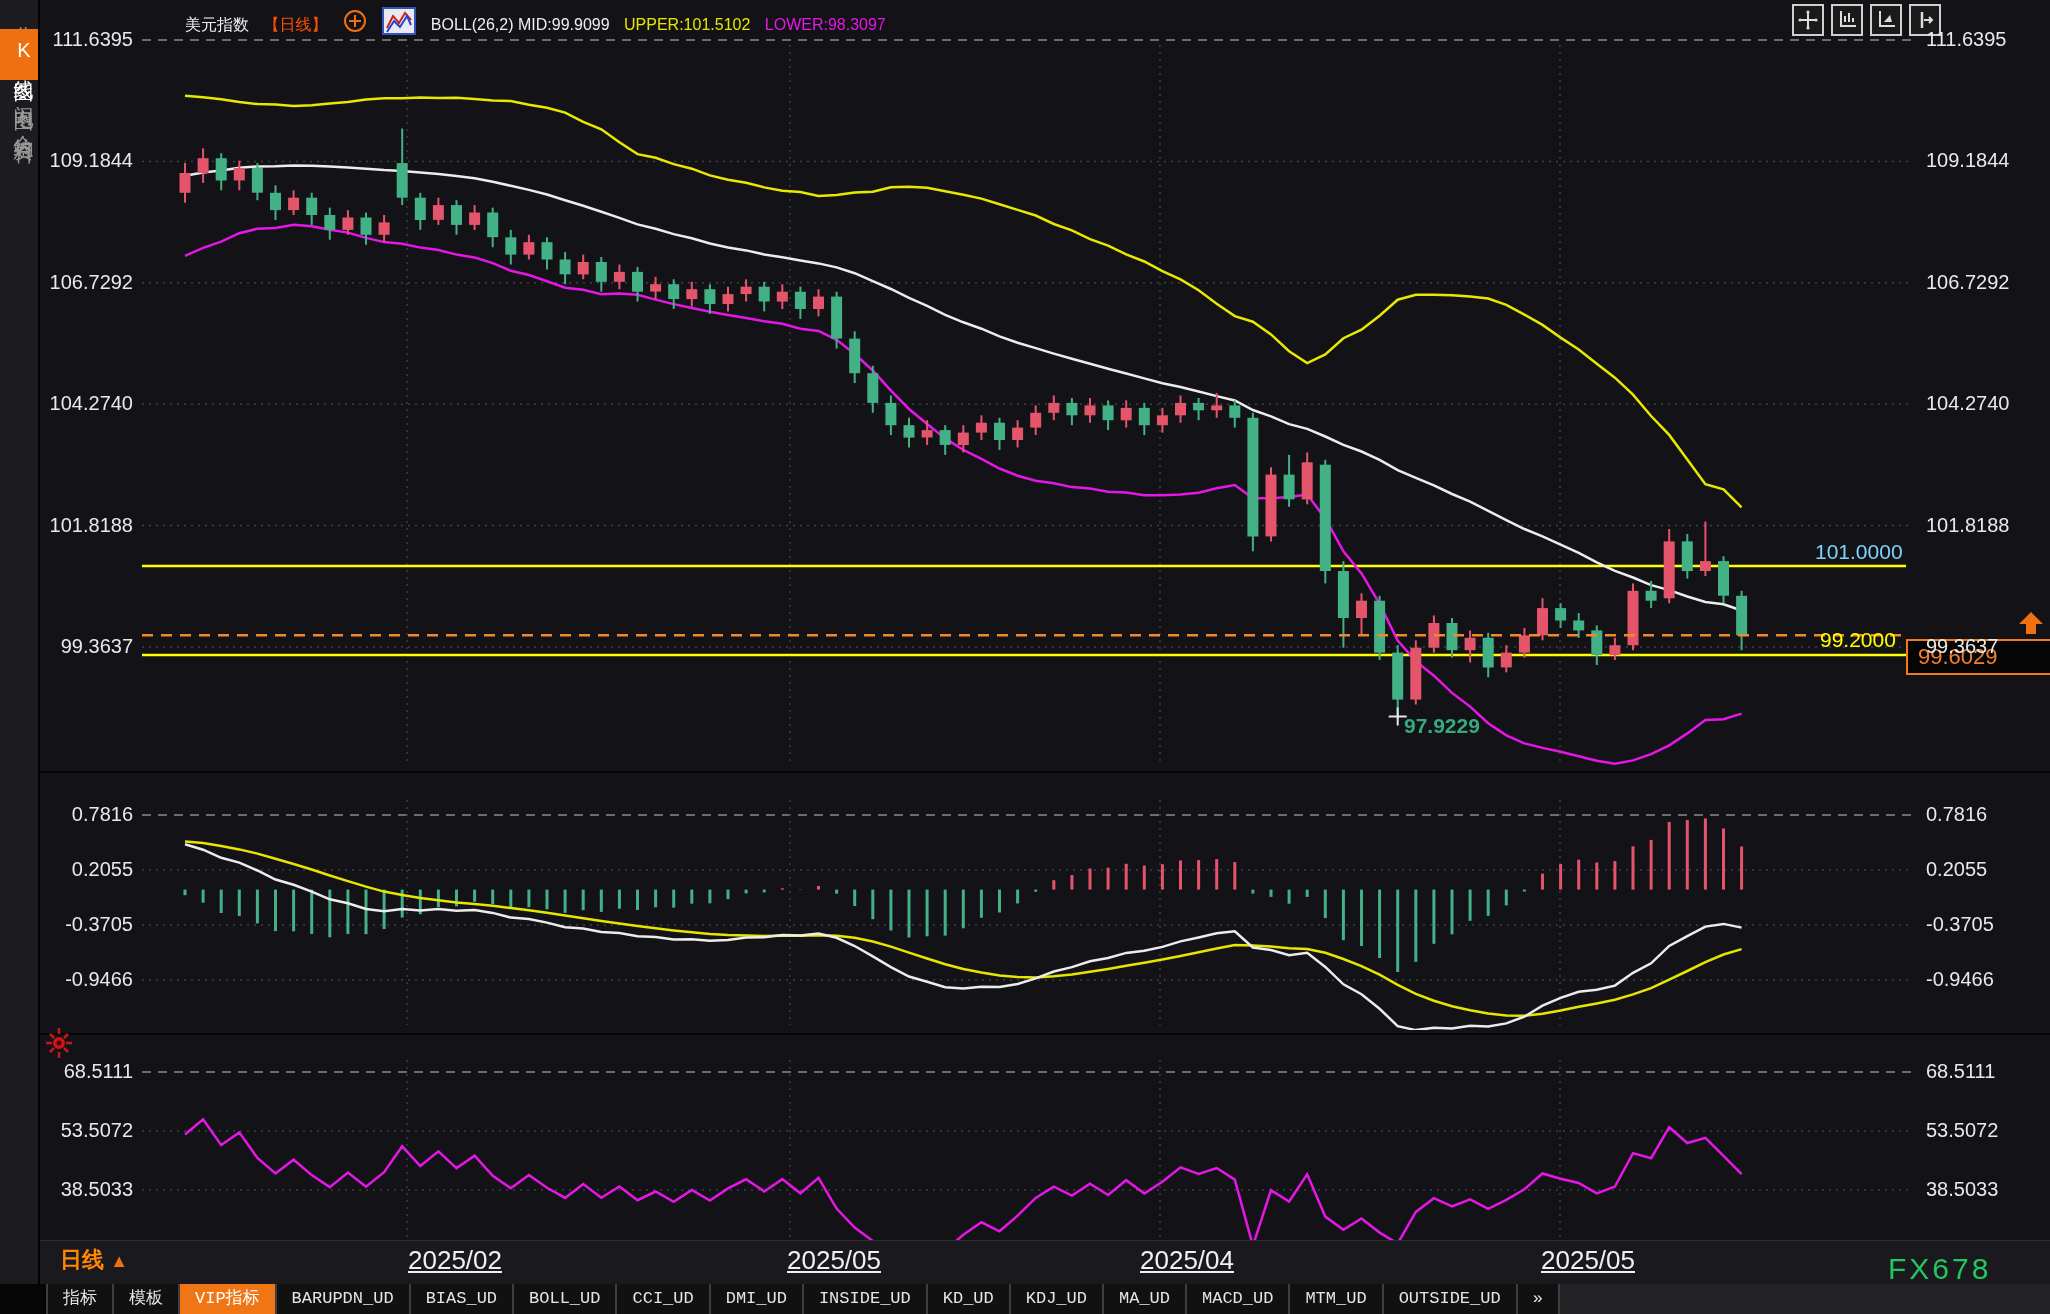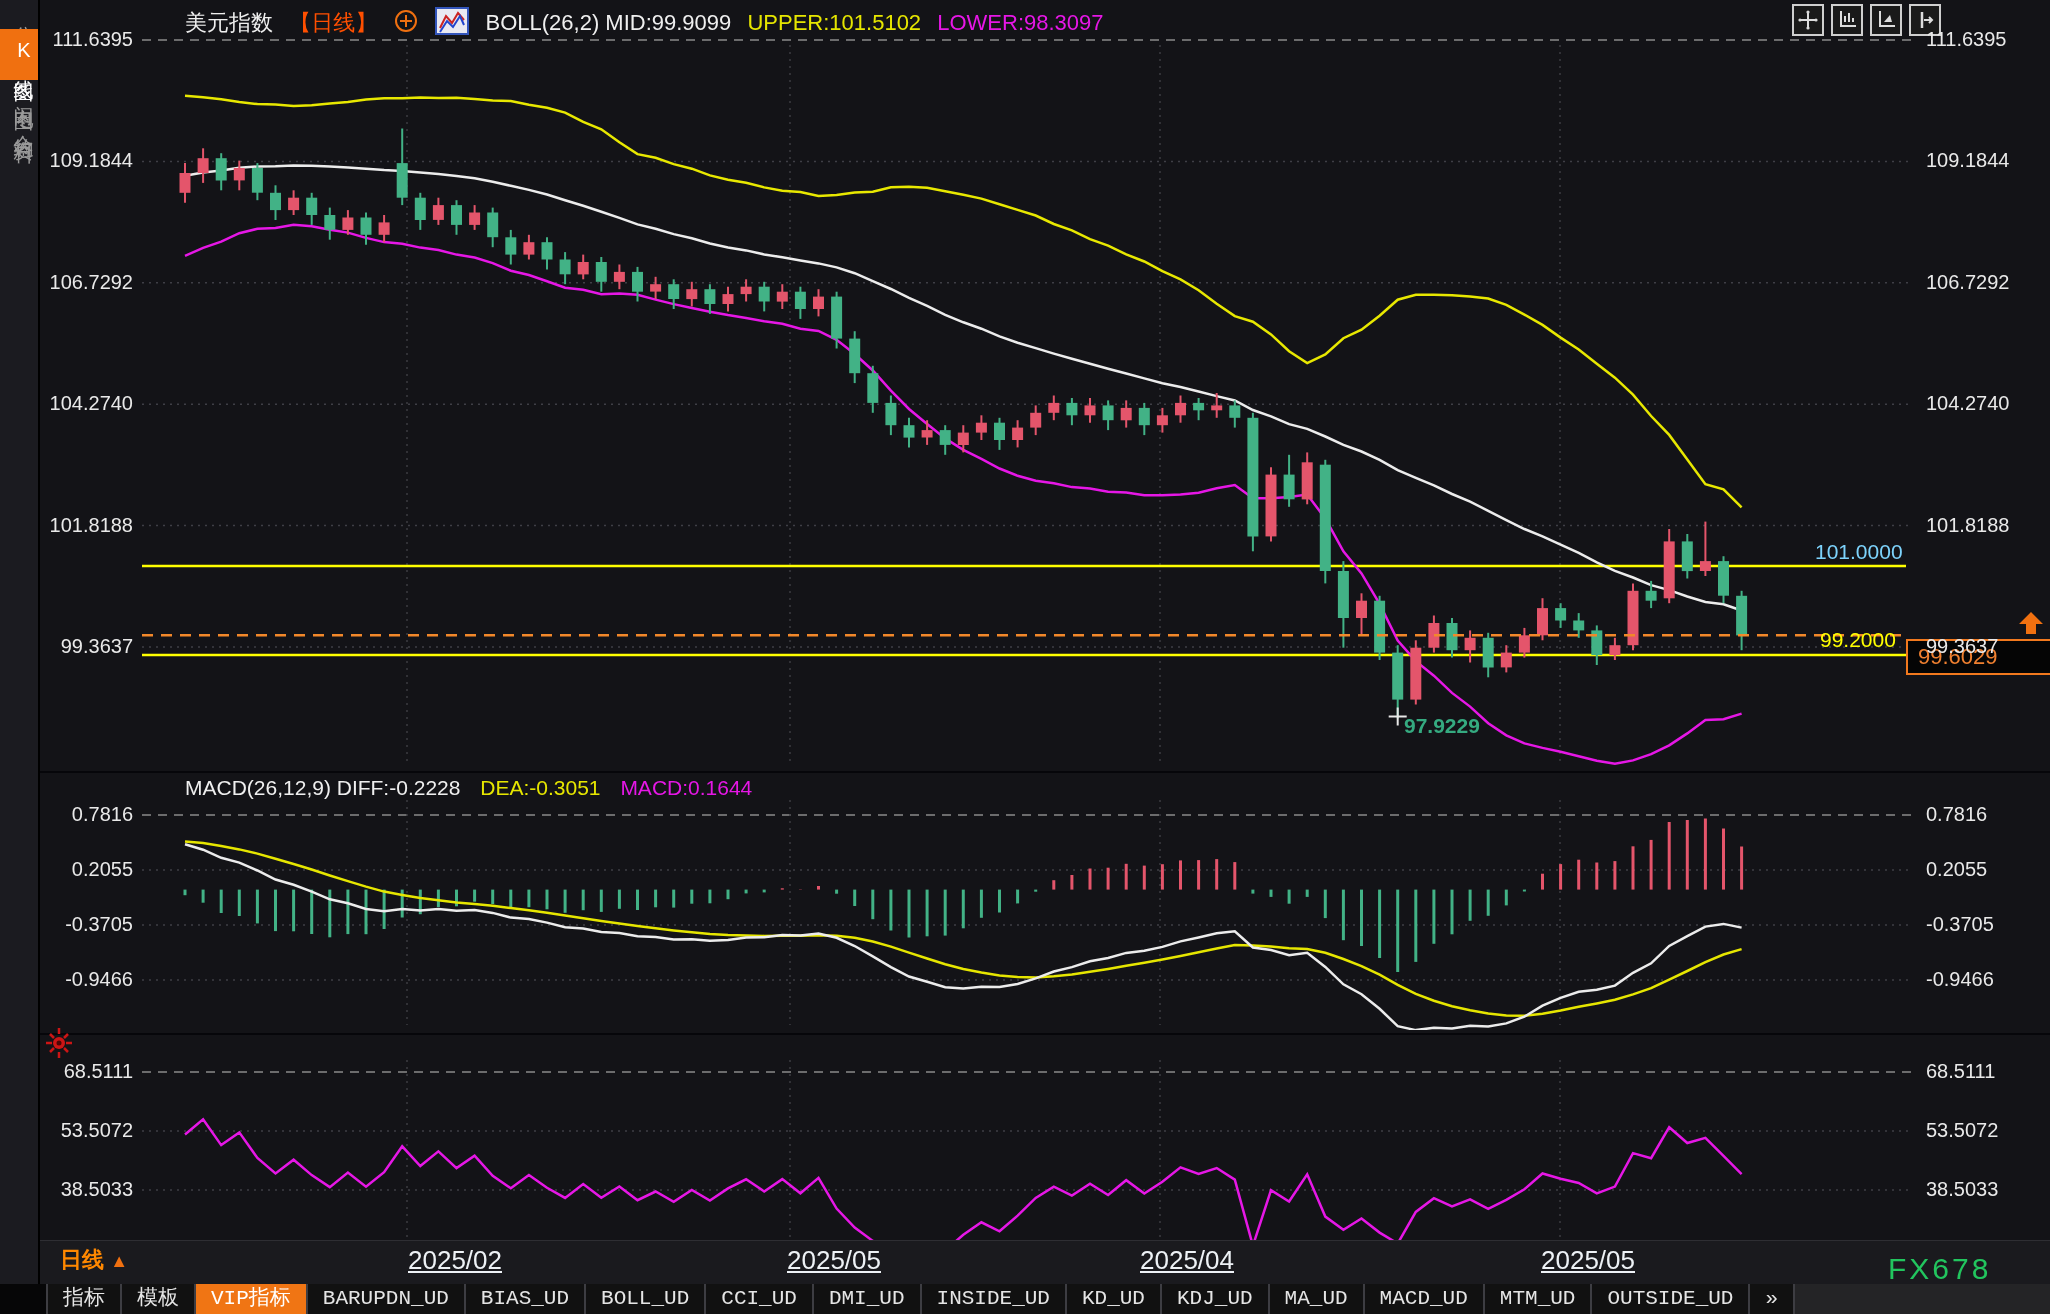--- a/index.html
+++ b/index.html
@@ -5,21 +5,21 @@
   html,body{margin:0;padding:0;background:#000;}
   .stage{position:relative;width:2050px;height:1314px;background:#131317;overflow:hidden;
          font-family:"Liberation Sans",sans-serif;}
   
   .sidebar{position:absolute;left:0;top:0;width:38px;height:1314px;background:#1b1b20;
            border-right:2px solid #000;display:flex;flex-direction:column;align-items:stretch;}
   .side-item{writing-mode:vertical-rl;text-orientation:upright;margin:0 auto;padding:10px 0;
              width:38px;text-align:center;font-size:20px;letter-spacing:3px;color:#9a9a9a;cursor:pointer;}
   .side-item.active{background:#f07010;color:#fff;}
   
-  .hdr{position:absolute;top:7px;left:185px;font-size:22px;white-space:nowrap;}
+  .hdr{position:absolute;top:7px;left:185px;font-size:16px;white-space:nowrap;}
   .hdr span{margin-right:10px;}
   .w{color:#efefef}.y{color:#e6e600}.m{color:#e617e6}.o{color:#ff4f00}
   .toolbox{position:absolute;top:4px;left:1792px;display:flex;gap:7px;}
   .toolbtn{width:28px;height:28px;border:2px solid #cfcfcf;background:#1a1a1a;display:flex;
            align-items:center;justify-content:center;cursor:pointer;}
   
   .axl{position:absolute;color:#e9e9e9;font-size:20px;width:105px;text-align:right;left:28px;}
   .axr{position:absolute;color:#e9e9e9;font-size:20px;left:1926px;width:122px;text-align:left;}
   
   .lbl-101{position:absolute;left:1815px;top:540px;color:#7dd3fc;font-size:21px;}
@@ -35,21 +35,21 @@
   .xstrip{position:absolute;left:40px;right:0;top:1240px;height:44px;background:#1a1a1e;
           border-top:1px solid #2e2e33;}
   .period{position:absolute;left:60px;top:1245px;color:#ff8800;font-size:22px;font-weight:bold;cursor:pointer;}
   .period .tri{color:#f07010;font-size:18px;}
   .xmon{position:absolute;top:1245px;color:#eef2f6;font-size:26px;transform:translateX(-50%);text-decoration:underline;}
   .watermark{position:absolute;left:1888px;top:1252px;color:#22c55e;font-size:30px;letter-spacing:3px;}
   
   .tabbar{position:absolute;left:0;right:0;bottom:0;height:30px;background:#0c0c0e;display:flex;
           align-items:stretch;font-family:"Liberation Mono",monospace;}
   .tab-spacer{width:46px;background:#060607;}
-  .tab{color:#e5e5e5;font-size:21px;line-height:30px;padding:0 15px;border-left:2px solid #3d3d42;
+  .tab{color:#e5e5e5;font-size:17px;line-height:30px;padding:0 15px;border-left:2px solid #3d3d42;
        white-space:nowrap;cursor:pointer;background:#111;}
   .tab:last-of-type{border-right:2px solid #3d3d42;}
   .tab.active{background:#f07514;color:#fff;text-align:center;}
   .tab-fill{flex:1;background:#242426;border-left:2px solid #3d3d42;}
   svg.chart{position:absolute;left:0;top:0;}
 </style>
 </head>
 <body>
 
 <div class="stage">
@@ -433,25 +433,20 @@
   <div class="lbl-101">101.0000</div>
   <div class="lbl-992">99.2000</div>
   <div class="lbl-low">97.9229</div>
   <div class="pricebox">99.6029</div>
   <div class="price-arrow">
     <svg width="30" height="26">
         <path d="M15 2 L27 14 H20 V24 H10 V14 H3 Z" fill="#f07010"></path>
       </svg>
   </div>
 
-  <div class="ind-hdr" style="top:776px;">
-    <span class="w">MACD(26,12,9) DIFF:-0.2228</span>
-    <span class="y">DEA:-0.3051</span>
-    <span class="m">MACD:0.1644</span>
-  </div>
 
   <div class="sun">
     <svg width="34" height="38">
         <g stroke="#cc1515" stroke-width="2.5">
           <line x1="17" y1="4" x2="17" y2="10"></line>
           <line x1="17" y1="28" x2="17" y2="34"></line>
           <line x1="4" y1="19" x2="10" y2="19"></line>
           <line x1="24" y1="19" x2="30" y2="19"></line>
           <line x1="8" y1="10" x2="12" y2="14"></line>
           <line x1="22" y1="24" x2="26" y2="28"></line>

